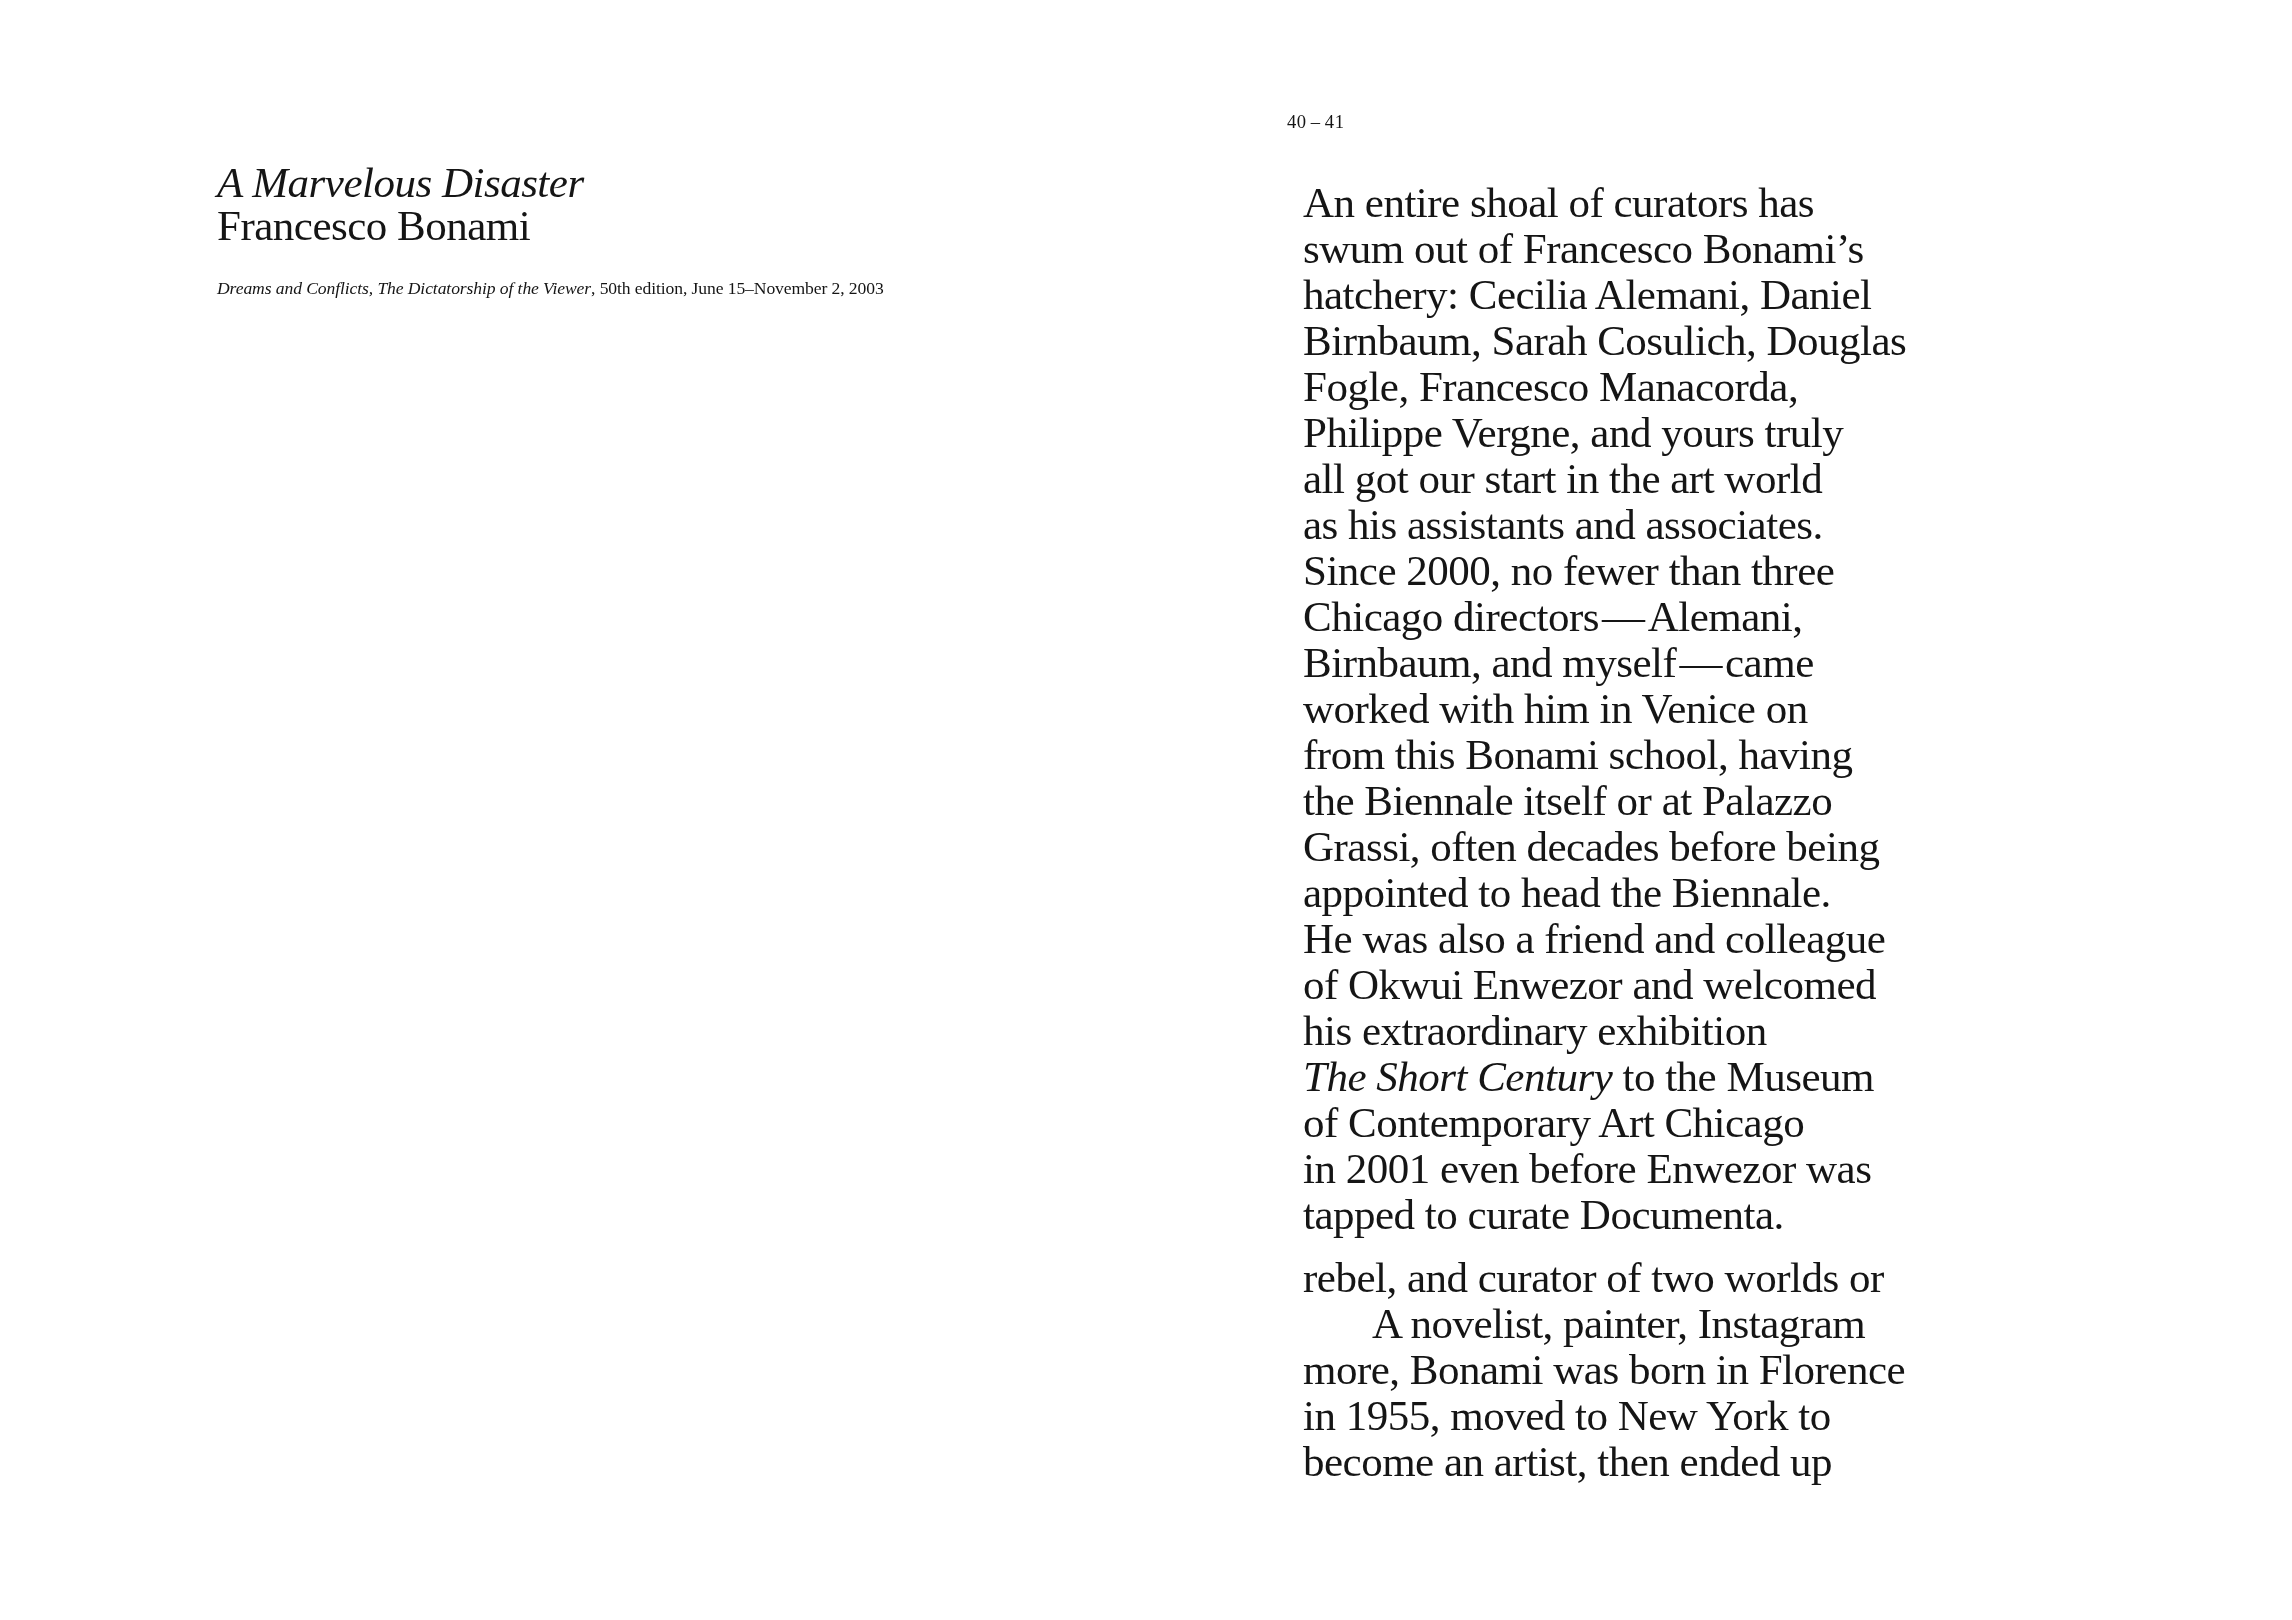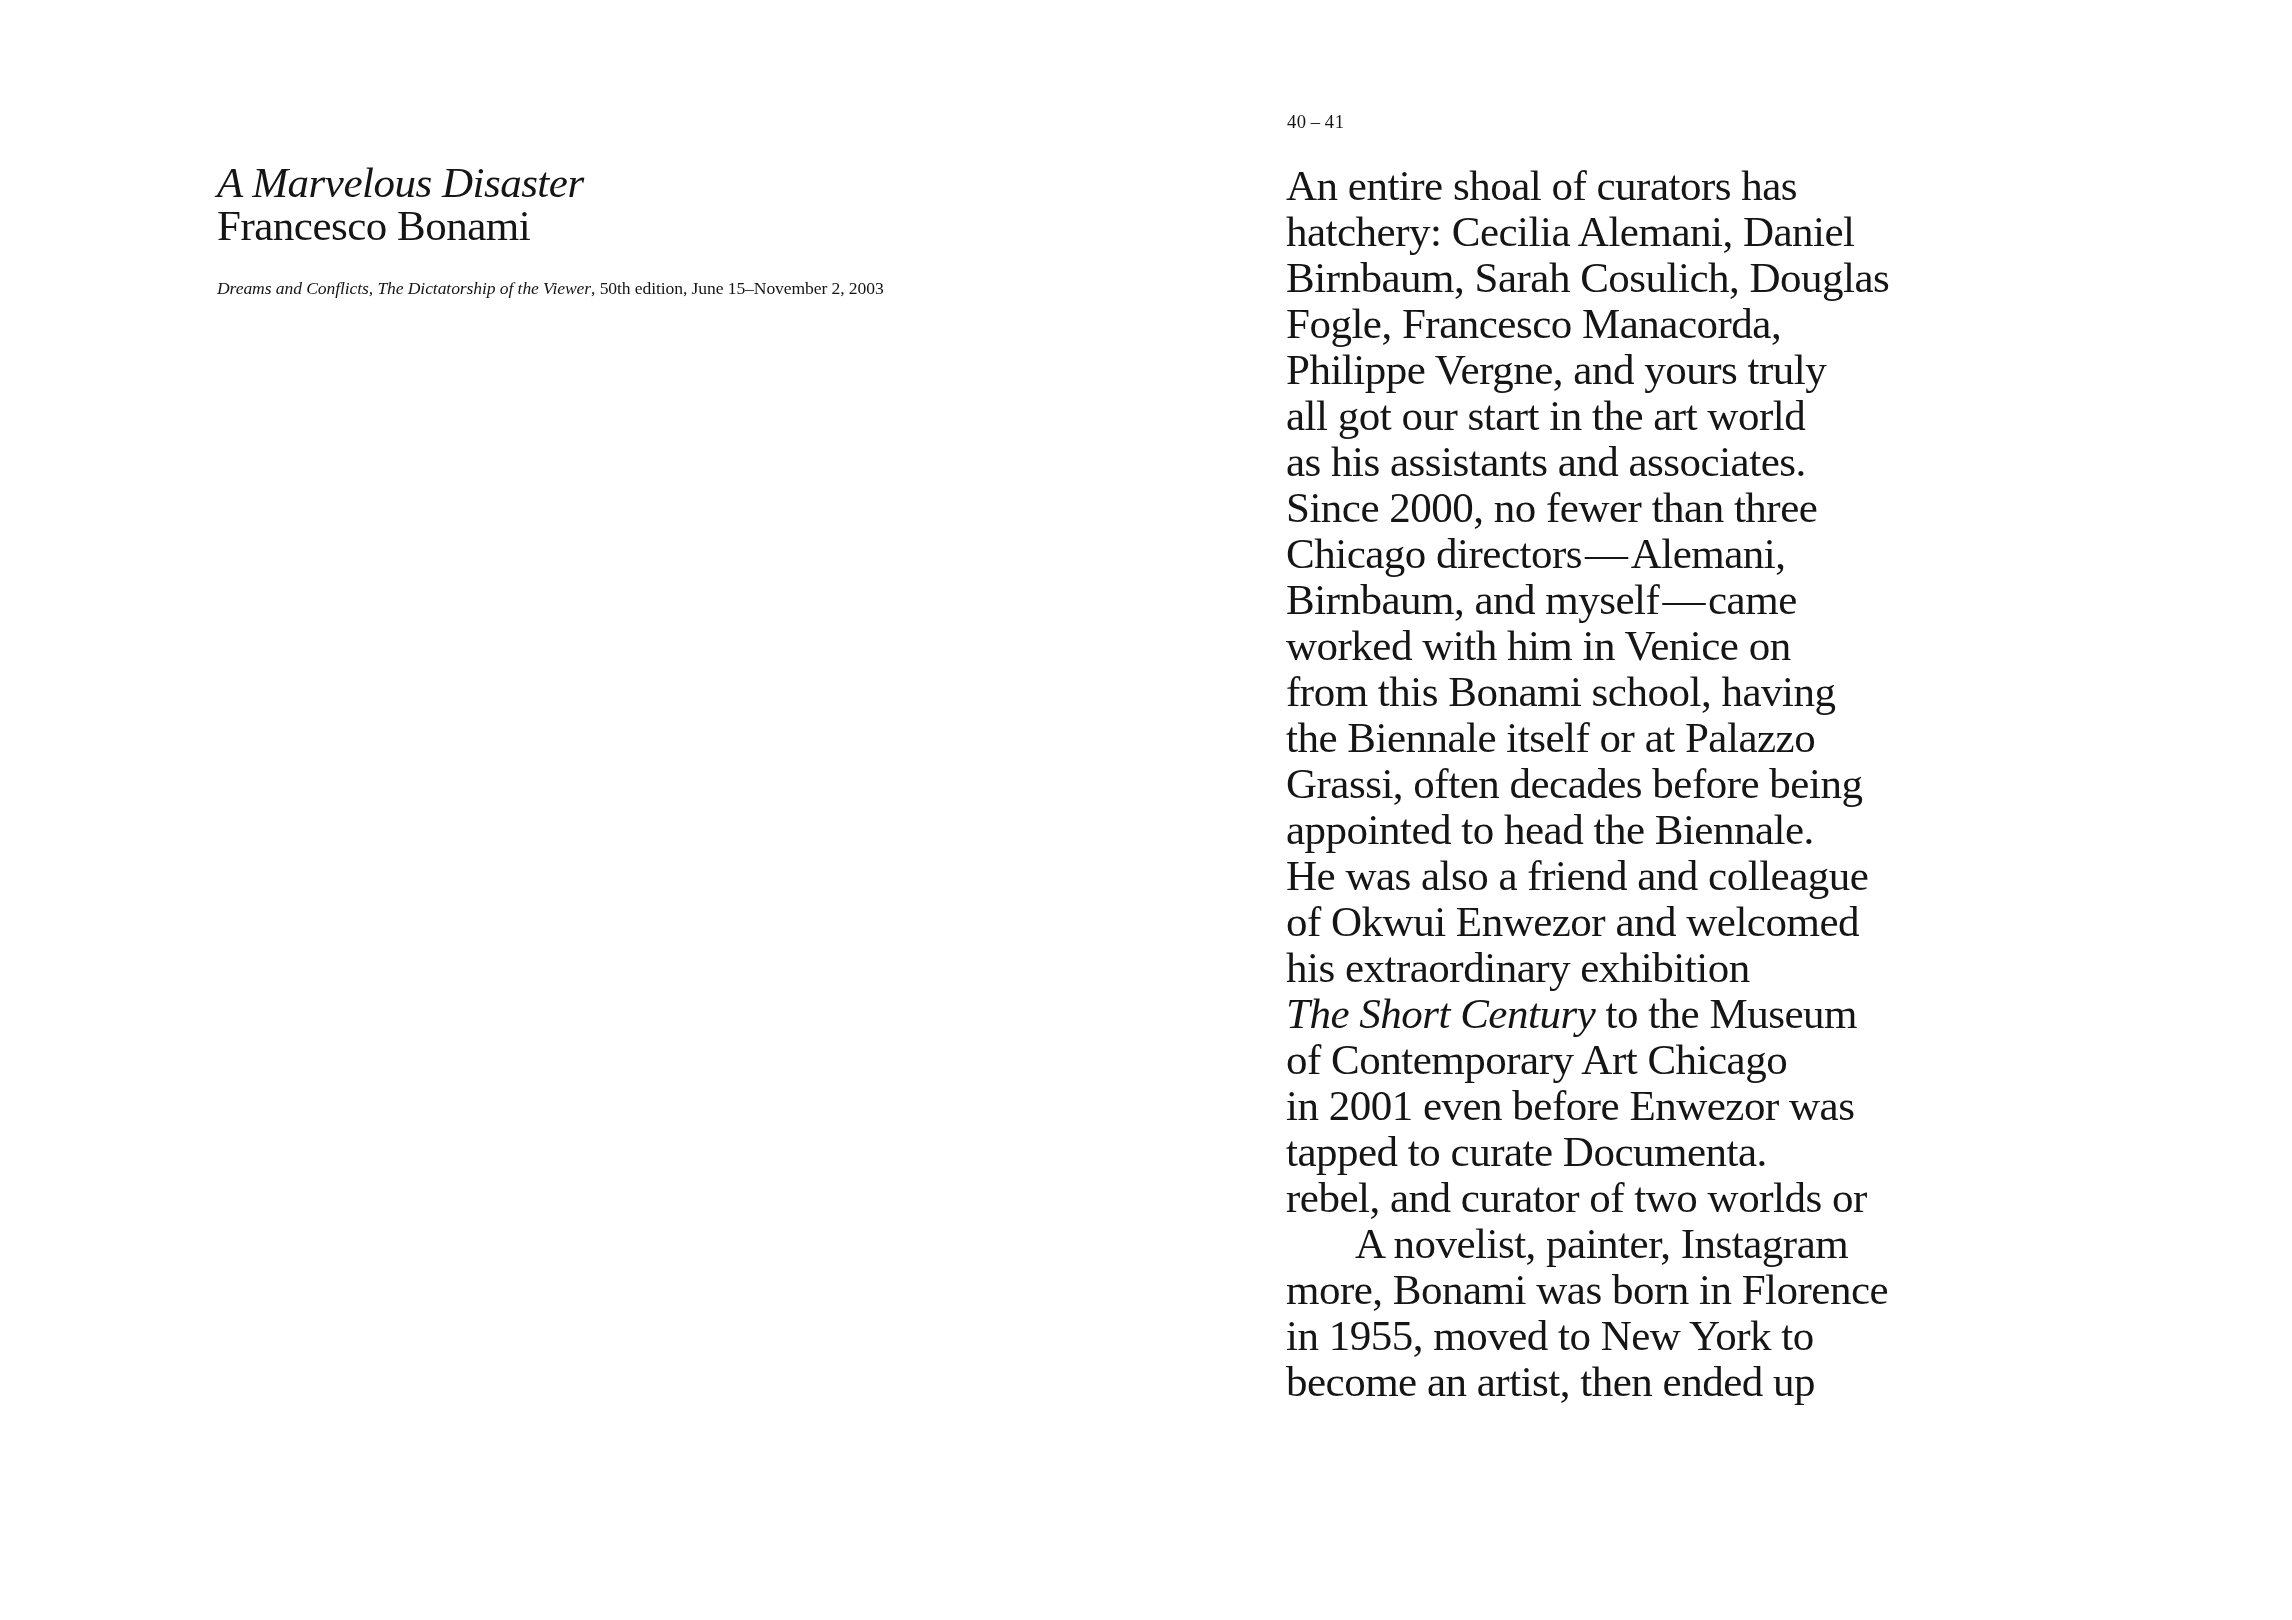--- a/index.html
+++ b/index.html
@@ -66,21 +66,21 @@
     font-size: 18.6px;
     letter-spacing: 0.5px;
     white-space: pre;
   }
   .body-column {
     position: absolute;
     left: 1286px;
     top: 163px;
     width: 667px;
   }
-  .para { margin: 0; }
+  .para { margin: 17px; }
   .line {
     font-size: 43px;
     line-height: 46px;
     letter-spacing: -0.5px;
     white-space: pre;
   }
   .line em { font-style: italic; }
   .line.indented { padding-left: 69px; }
 </style>
 </head>
@@ -96,20 +96,21 @@
     </div>
   </div>
 
   <div class="page page-right"></div>
 
   <div class="folio">40 – 41</div>
 
   <div class="body-column">
       <div class="para">
         <div class="line"><span>An entire shoal of curators has</span></div>
+        <div class="line"><span>swum out of Francesco Bonami’s</span></div>
         <div class="line"><span>hatchery: Cecilia Alemani, Daniel</span></div>
         <div class="line"><span>Birnbaum, Sarah Cosulich, Douglas</span></div>
         <div class="line"><span>Fogle, Francesco Manacorda,</span></div>
         <div class="line"><span>Philippe Vergne, and yours truly</span></div>
         <div class="line"><span>all got our start in the art world</span></div>
         <div class="line"><span>as his assistants and associates.</span></div>
         <div class="line"><span>Since 2000, no fewer than three</span></div>
         <div class="line"><span>Chicago directors — Alemani,</span></div>
         <div class="line"><span>Birnbaum, and myself — came</span></div>
         <div class="line"><span>worked with him in Venice on</span></div>

